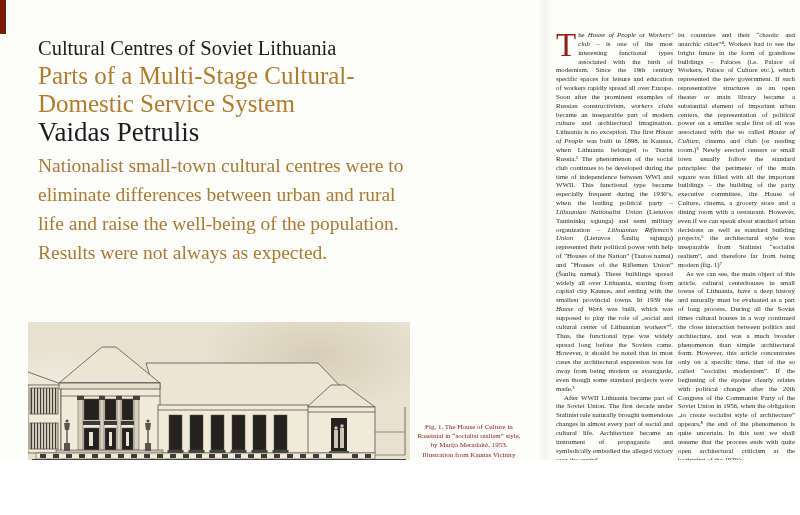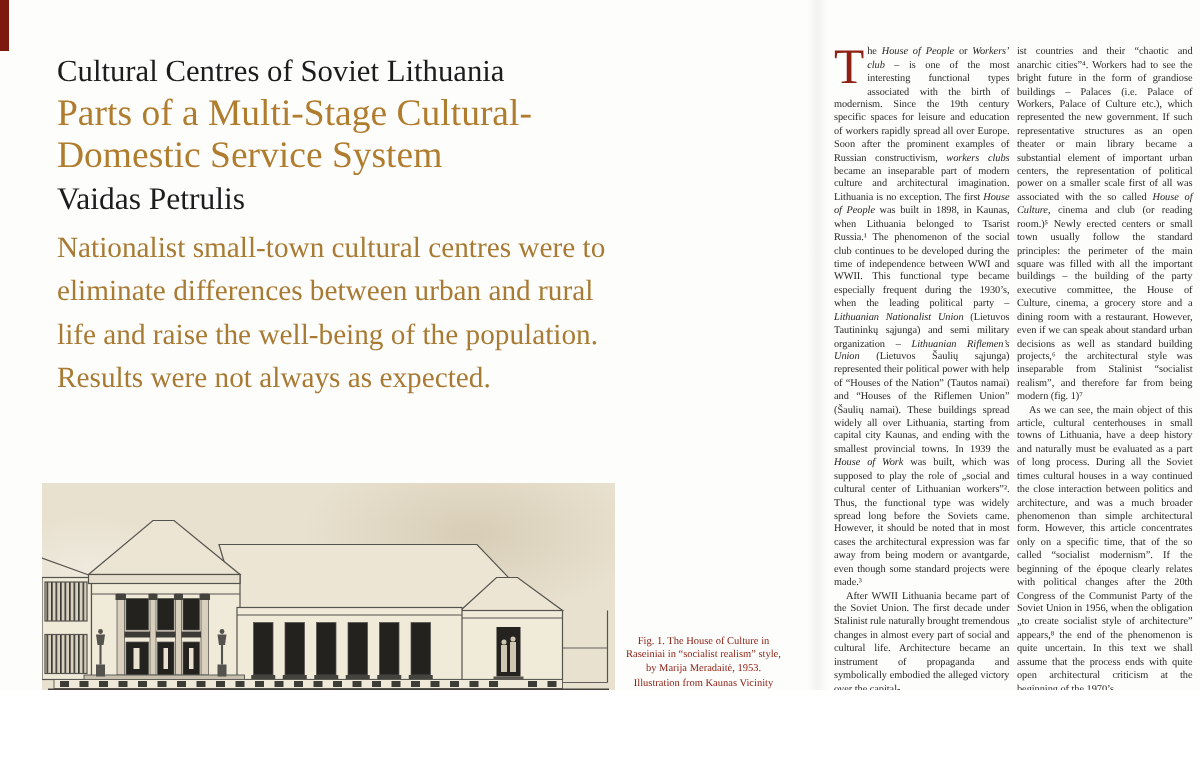--- a/index.html
+++ b/index.html
@@ -25,21 +25,21 @@
   .title-block {
     position:absolute; left:38px; top:34px; width:388px;
   }
   .article-title {
     font-size:20.5px; line-height:28px; color:#1c1c1c; font-weight:400;
   }
   .article-subtitle {
     font-size:25px; line-height:28px; color:#b07c2e; font-weight:400;
   }
   .article-author {
-    font-size:21px; line-height:28px; color:#1c1c1c; font-weight:400;
+    font-size:27px; line-height:28px; color:#1c1c1c; font-weight:400;
   }
   .article-abstract {
     margin-top:5px;
     font-size:19.5px; line-height:29px; color:#a87a33; font-weight:400;
   }
   
   .figure-plate {
     position:absolute; left:28px; top:322px; width:382px; height:187px;
     background:
       radial-gradient(120px 60px at 20% 88%, rgba(255,255,255,0.40), transparent 70%),

